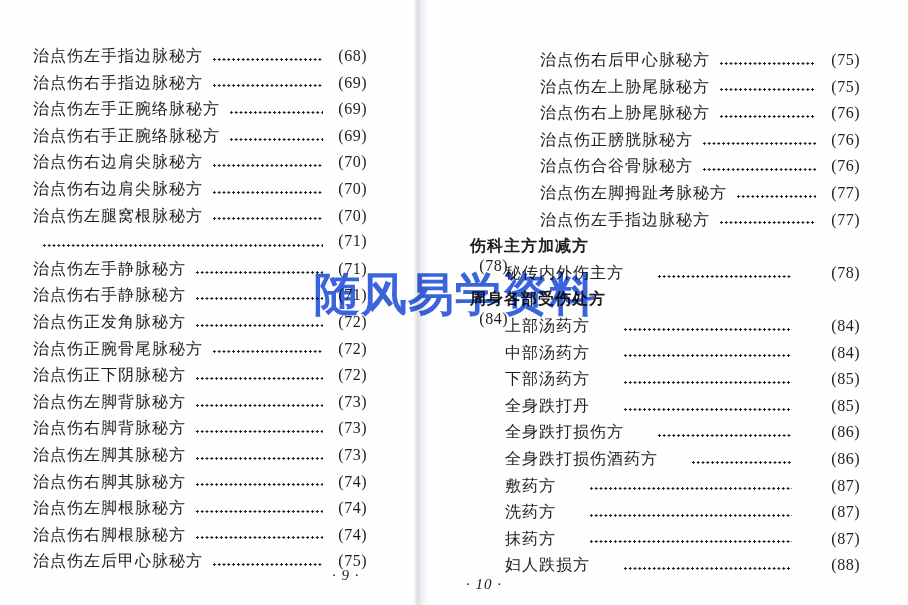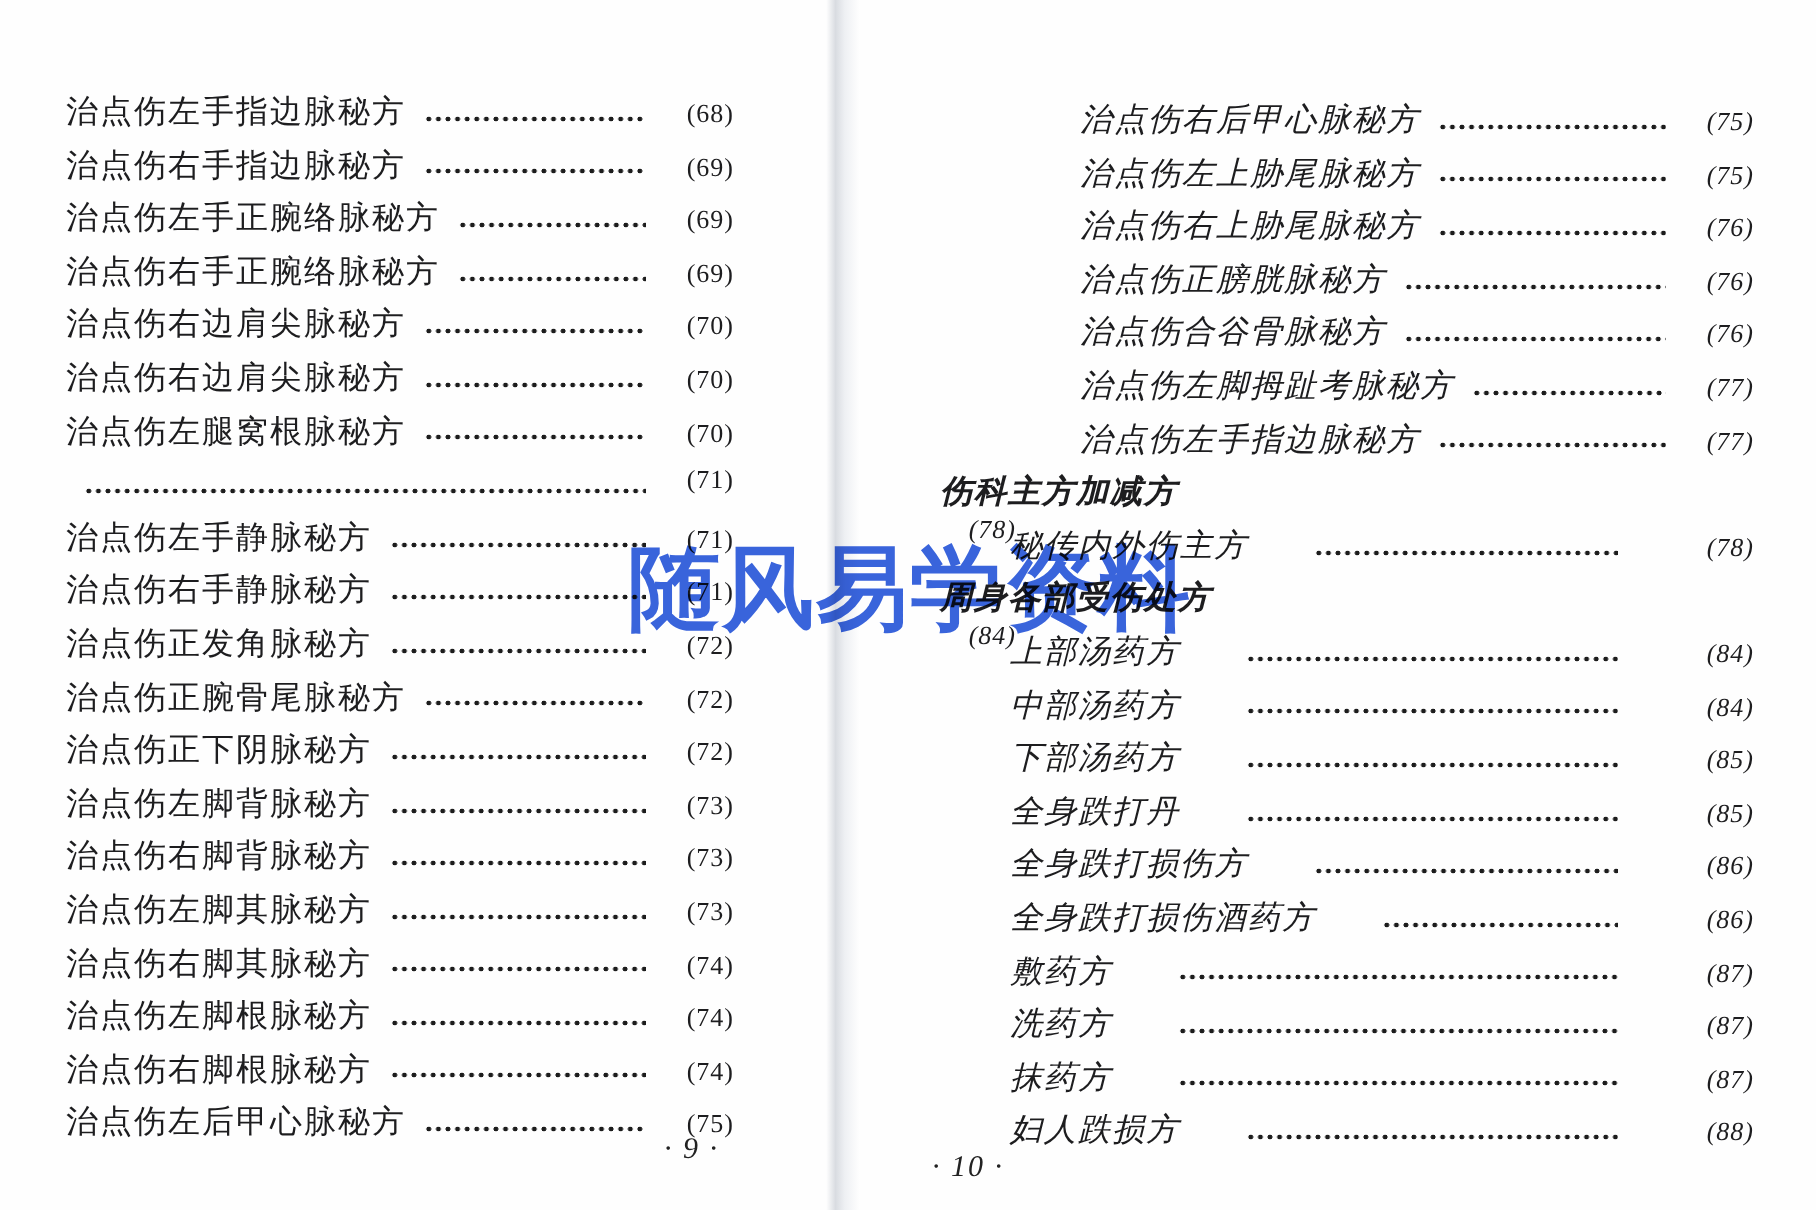--- a/index.html
+++ b/index.html
@@ -30,21 +30,21 @@
 
   .row {
     display: flex;
     align-items: baseline;
     height: 26.6px;
     color: #1d1d1f;
     font-size: 16px;
     white-space: nowrap;
   }
   .page-left .row { padding-left: 33px; padding-right: 47px; }
-  .page-right .row { padding-right: 31px; font-style: italic; }
+  .page-right .row { padding-right: 48px; }
   .page-right .row.indent-0 { padding-left: 40px; flex-direction: column; }
   .page-right .row.indent-1 { padding-left: 75px; gap: 24px; }
   .page-right .row.indent-2 { padding-left: 110px; }
   .row.bold .title { font-weight: 700; }
 
   .title {
     letter-spacing: 1px;
     font-weight: 500;
   }
   .dots {
@@ -55,21 +55,21 @@
     background-image: radial-gradient(circle, #1c1c1c 1.15px, rgba(0,0,0,0) 1.3px);
     background-size: 4.8px 5px;
     background-repeat: repeat-x;
     background-position: 0 center;
   }
   .pagenum {
     flex: 0 0 auto;
     width: 38px;
     text-align: right;
     letter-spacing: 0.5px;
-    font-size: 13px;
+    font-size: 16px;
   }
 
   .footer {
     position: absolute;
     font-style: italic;
     font-size: 15px;
     letter-spacing: 1px;
     color: #222;
   }
   .page-left  .footer { top: 567px; left: 332px; }

